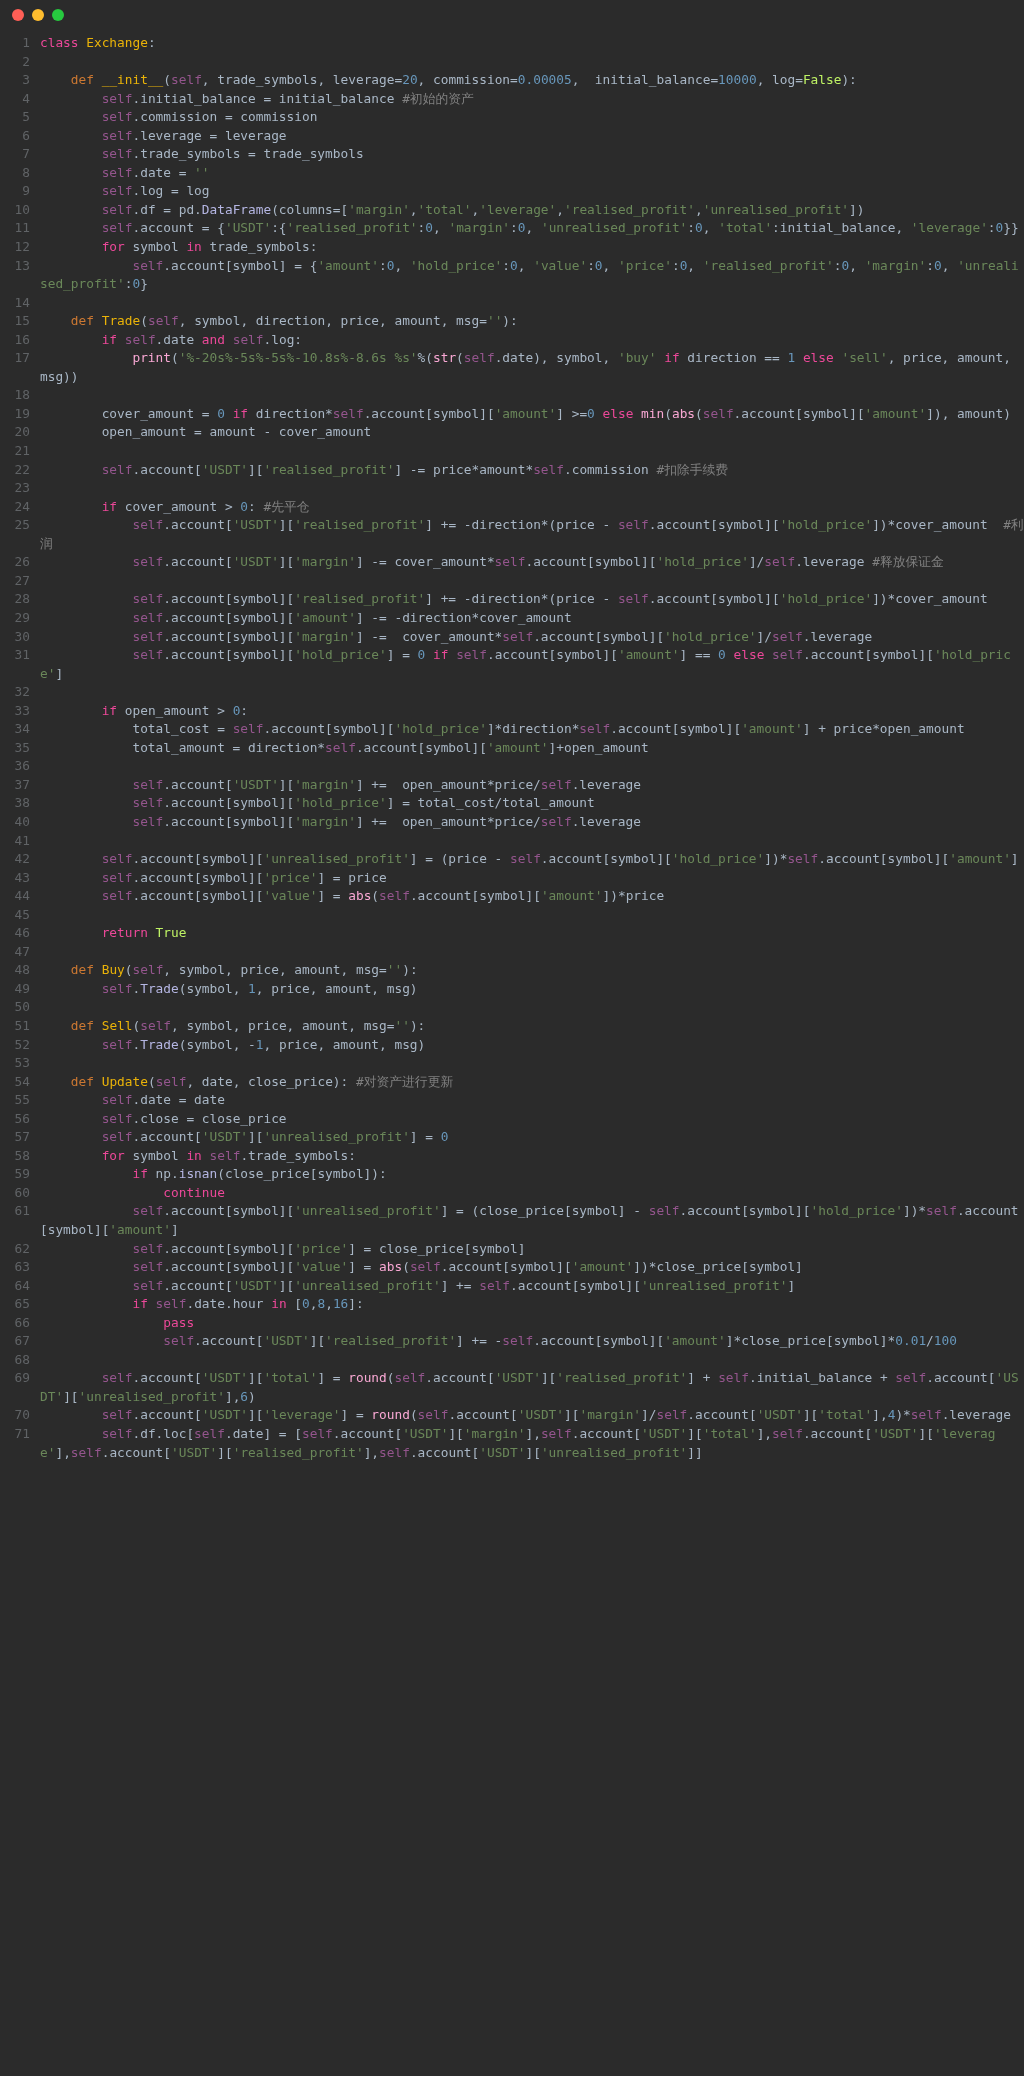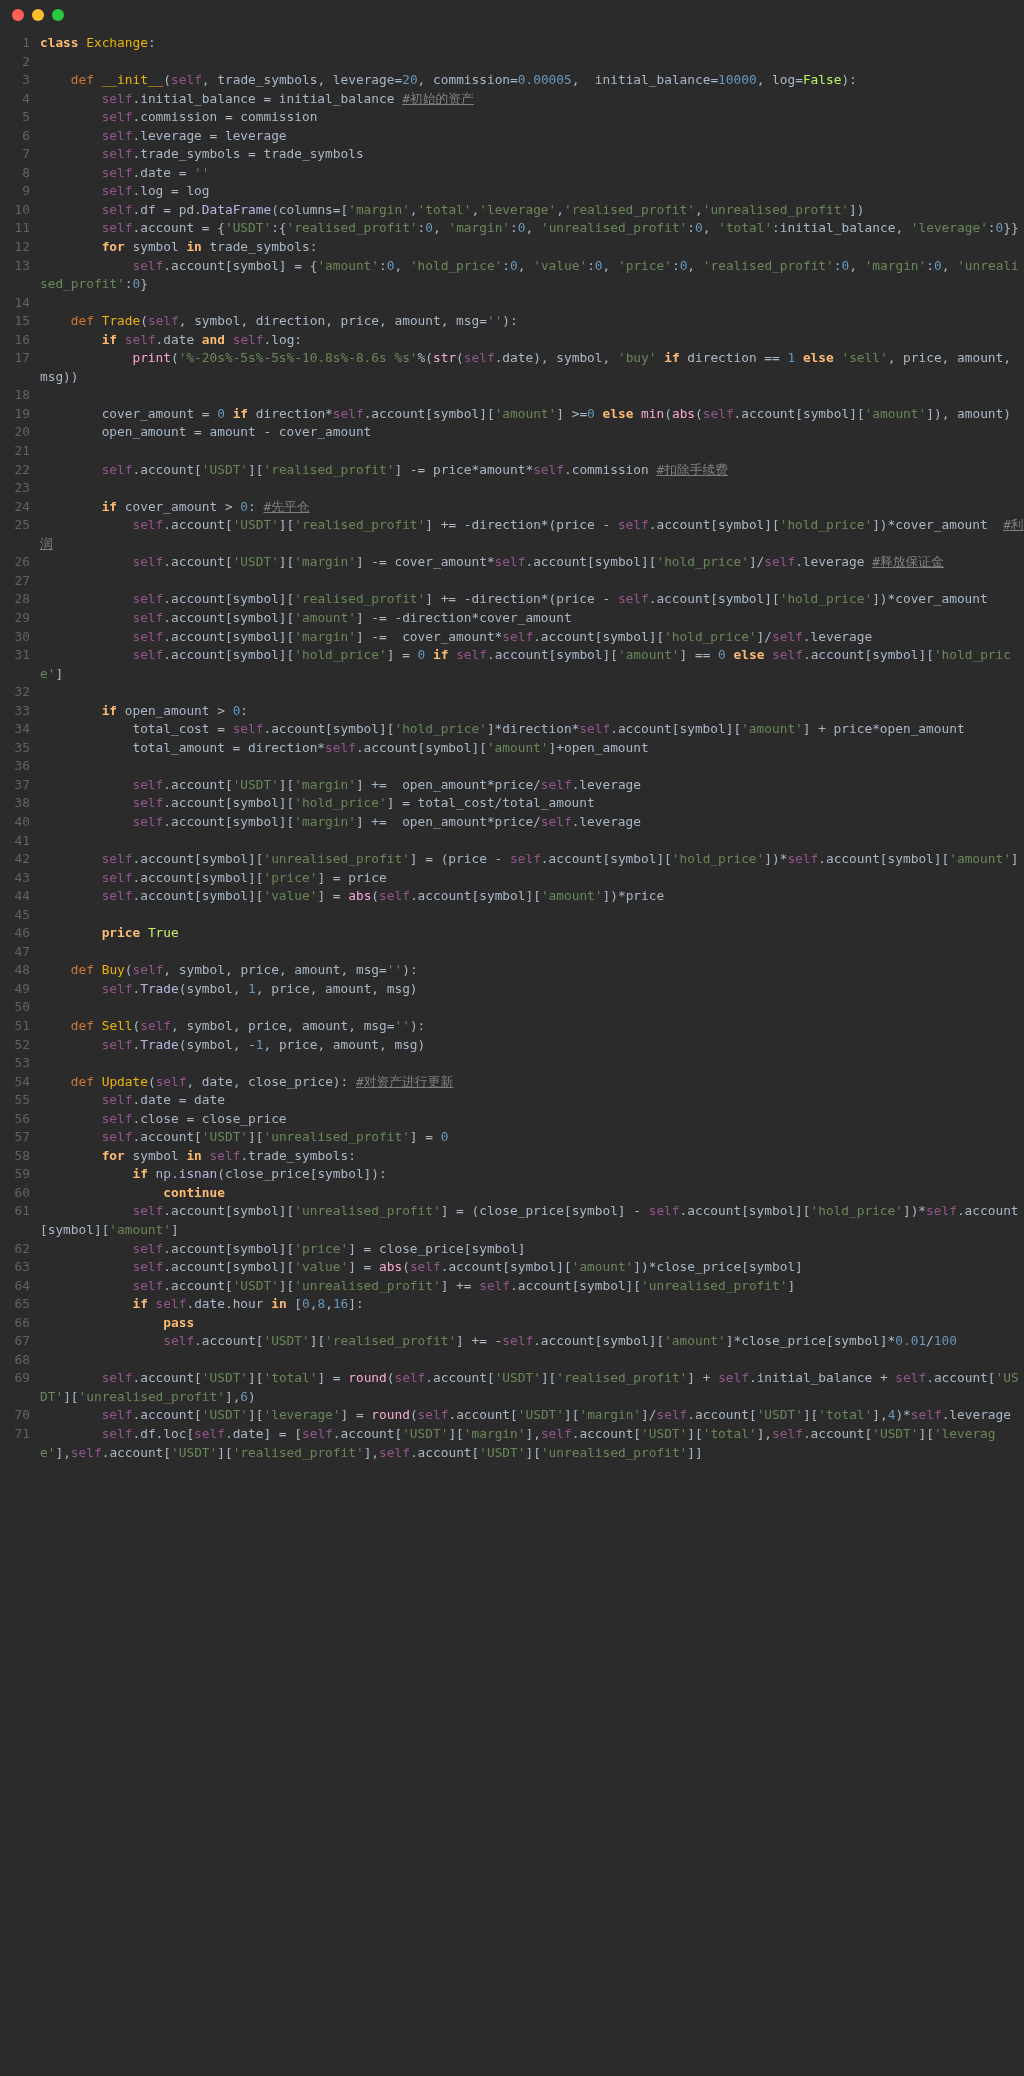--- a/index.html
+++ b/index.html
@@ -6,28 +6,28 @@
   .window{width:1024px;min-height:2076px;background:#2b2b2b;box-sizing:border-box;position:relative;}
   .titlebar{height:30px;display:flex;align-items:center;padding:0 12px;gap:8px;}
   .dot{width:12px;height:12px;border-radius:50%;}
   .dot.red{background:#ff5f56;}
   .dot.yellow{background:#ffbd2e;}
   .dot.green{background:#27c93f;}
   .editor{display:flex;padding:4px 0 20px 0;}
   .line{display:flex;}
   .ln{width:30px;flex:none;text-align:right;color:#606366;padding-right:10px;user-select:none;}
   .src{flex:1;white-space:pre-wrap;word-break:break-all;}
-  .kw{color:#fdba74;font-weight:bold;}
+  .kw{color:#ec4899;}
   .kw-def{color:#cc7832;}
   .kw-self{color:#94558d;}
   .fn{color:#eab308;}
   .fn-call{color:#b5b6e3;}
   .str{color:#6a8759;}
   .num{color:#6897bb;}
-  .cm{color:#808080;text-decoration:underline;}
+  .cm{color:#808080;}
   .builtin{color:#f9a8d4;}
   .bool{color:#bef264;}
 </style>
 </head>
 <body>
 
 <div class="window">
   <div class="titlebar">
     <div class="dot red"></div>
     <div class="dot yellow"></div>
@@ -206,21 +206,21 @@
         <div class="line">
           <div class="ln">44</div>
           <div class="src">        <span class="kw-self">self</span>.account[symbol][<span class="str">'value'</span>] = <span class="builtin">abs</span>(<span class="kw-self">self</span>.account[symbol][<span class="str">'amount'</span>])*price</div>
         </div>
         <div class="line">
           <div class="ln">45</div>
           <div class="src"></div>
         </div>
         <div class="line">
           <div class="ln">46</div>
-          <div class="src">        <span class="kw">price</span> <span class="bool">True</span></div>
+          <div class="src">        <span class="kw">return</span> <span class="bool">True</span></div>
         </div>
         <div class="line">
           <div class="ln">47</div>
           <div class="src"></div>
         </div>
         <div class="line">
           <div class="ln">48</div>
           <div class="src">    <span class="kw-def">def</span> <span class="fn">Buy</span>(<span class="kw-self">self</span>, symbol, price, amount, msg=<span class="str">''</span>):</div>
         </div>
         <div class="line">

